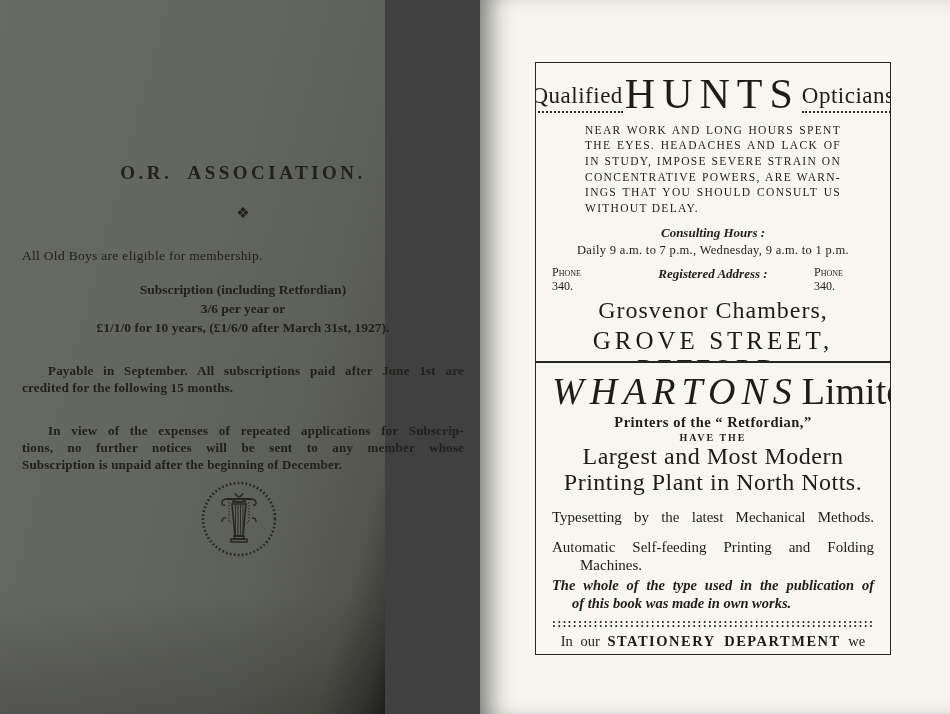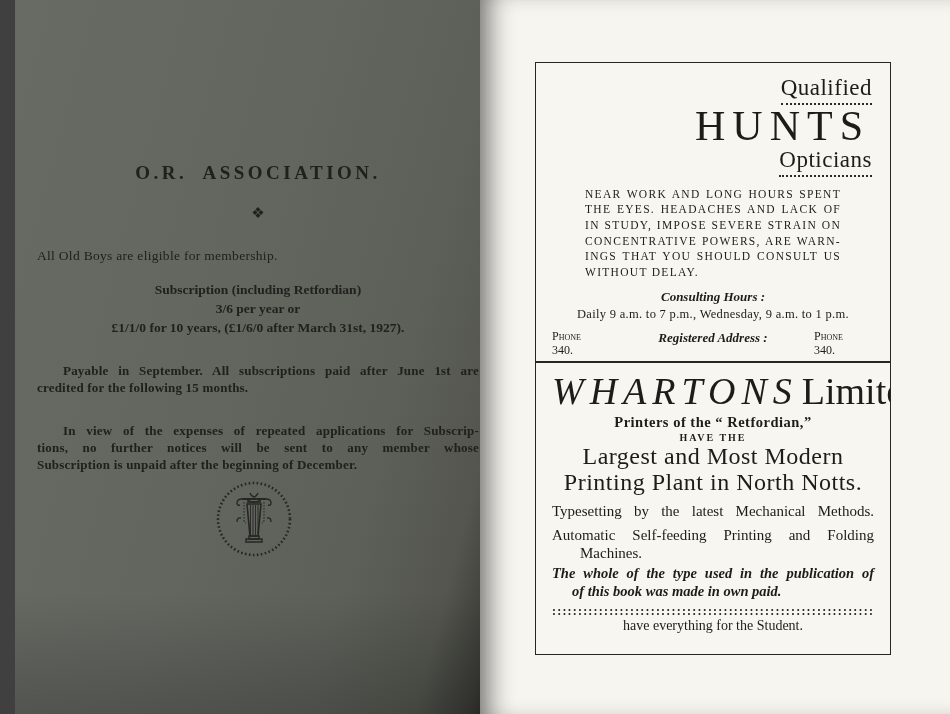--- a/index.html
+++ b/index.html
@@ -5,21 +5,21 @@
   * { margin:0; padding:0; box-sizing:border-box; }
   html,body { width:950px; height:714px; }
   body {
     position:relative; overflow:hidden;
     font-family:"Liberation Serif","DejaVu Serif",serif;
     background:#404040;
   }
 
   
   .left-page {
-    position:absolute; left:15px; top:0; width:480px; height:714px;
+    position:absolute; left:0; top:0; width:385px; height:714px;
     background:linear-gradient(105deg,#686a64 0%,#63655f 45%,#5d5f59 72%,#53554e 88%,#3a3b36 96%,#24251f 100%);
     color:#20201d;
   }
   .left-page::after { 
     content:""; position:absolute; left:0; bottom:0; width:100%; height:120px;
     background:linear-gradient(to bottom,rgba(0,0,0,0),rgba(0,0,0,0.18));
   }
   .lp-content { position:absolute; left:22px; top:162px; width:442px; }
   .lp-title { text-align:center; font-size:19px; font-weight:bold; letter-spacing:3.5px; word-spacing:8px; }
   .lp-ornament { text-align:center; font-size:15px; margin-top:20px; }
@@ -40,42 +40,42 @@
     box-shadow:inset 22px 0 26px -14px rgba(20,20,16,0.6);
     color:#1d1c19;
   }
   .ad-box {
     position:absolute; left:55px; top:62px; width:356px; height:593px;
     border:1.5px solid #262622; background:#f7f6f1;
   }
 
   
   .hunts { height:300px; border-bottom:2px solid #262622; padding:12px 16px 0; overflow:hidden; }
-  .hunts-header { display:flex; justify-content:center; align-items:flex-end; padding:0 2px;flex-direction:column; }
+  .hunts-header { display:flex; justify-content:center; align-items:flex-end; padding:0 2px; }
   .hunts-side { font-size:23px; letter-spacing:0.5px; border-bottom:2px dotted #2a2a26; padding-bottom:2px; margin-bottom:2px; }
   .hunts-name { font-size:42px; line-height:0.95; letter-spacing:7px; margin:0 2px; }
   .hunts-body { width:256px; margin:8px auto 0; font-size:11.5px; letter-spacing:1.3px; line-height:15.6px; }
   .hunts-body .line { text-align:justify; text-align-last:justify; }
   .hunts-body .line.last { text-align-last:left; }
   .consulting-label { margin-top:9px; text-align:center; font-style:italic; font-weight:bold; font-size:13px; }
   .consulting-value { text-align:center; font-size:12.5px; margin-top:2px; letter-spacing:0.3px; }
   .phone-row { display:grid; grid-template-columns:60px 1fr 60px; align-items:start; margin-top:8px; }
   .phone-badge { font-variant:small-caps; font-size:12px; line-height:1.1; text-align:left; }
   .registered-label { text-align:center; font-style:italic; font-weight:bold; font-size:13px; }
   .address-1 { text-align:center; font-size:24px; letter-spacing:1px; margin-top:4px; }
   .address-2 { text-align:center; font-size:25px; letter-spacing:4px; margin-top:3px; }
 
   
   .whartons { padding:8px 16px 0; overflow:hidden; height:289px; }
   .whartons-title-row { text-align:center; font-size:38px; line-height:1.1; white-space:nowrap; }
   .whartons-name { letter-spacing:6px; margin-right:4px;font-style:italic; }
   .whartons-subtitle { text-align:center; font-weight:bold; font-size:14.5px; letter-spacing:0.5px; margin-top:1px; }
   .have-the { text-align:center; font-size:10px; letter-spacing:2px; margin-top:1px; font-variant:small-caps; font-weight:bold; }
   .wh-headline { text-align:center; font-size:24px; line-height:1.1; letter-spacing:0.5px; }
-  .wh-point { font-size:15px; line-height:1.22; margin-top:6px; }
+  .wh-point { font-size:15px; line-height:1.22; margin-top:12px; }
   .wh-point .just { text-align:justify; text-align-last:justify; }
   .wh-point .indent { padding-left:28px; }
   .wh-italic { font-style:italic; font-weight:bold; font-size:14.5px; line-height:1.2; margin-top:3px; }
   .wh-italic .just { text-align:justify; text-align-last:justify; }
   .wh-italic .indent { padding-left:20px; }
   .dotted-rule { font-weight:bold; font-size:12px; letter-spacing:1.2px; line-height:1; margin-top:5px;
                  white-space:nowrap; overflow:hidden; color:#23231f; }
   .stationery-1 { text-align:center; font-size:14.5px; margin-top:4px; word-spacing:4px; }
   .stationery-1 b { letter-spacing:1.5px; }
   .stationery-2 { text-align:center; font-size:14px; margin-top:1px; }
@@ -173,21 +173,22 @@
       <div class="wh-headline">Printing Plant in North Notts.</div>
       <div class="wh-point">
         <div class="just">Typesetting by the latest Mechanical Methods.</div>
       </div>
       <div class="wh-point">
         <div class="just">Automatic  Self-feeding  Printing  and  Folding</div>
         <div class="indent">Machines.</div>
       </div>
       <div class="wh-italic">
         <div class="just">The whole of the type used in the publication of</div>
-        <div class="indent">of this book was made in own paid.</div>
+        <div class="indent">of this book was made in own works.</div>
       </div>
       <div class="dotted-rule">::::::::::::::::::::::::::::::::::::::::::::::::::::::::::::::::::::::::::::::::</div>
+      <div class="stationery-1"><span>In our </span><b>STATIONERY DEPARTMENT</b><span> we</span></div>
       <div class="stationery-2">have everything for the Student.</div>
 
     </div>
 
   </div>
 </div>
 
 </body></html>

